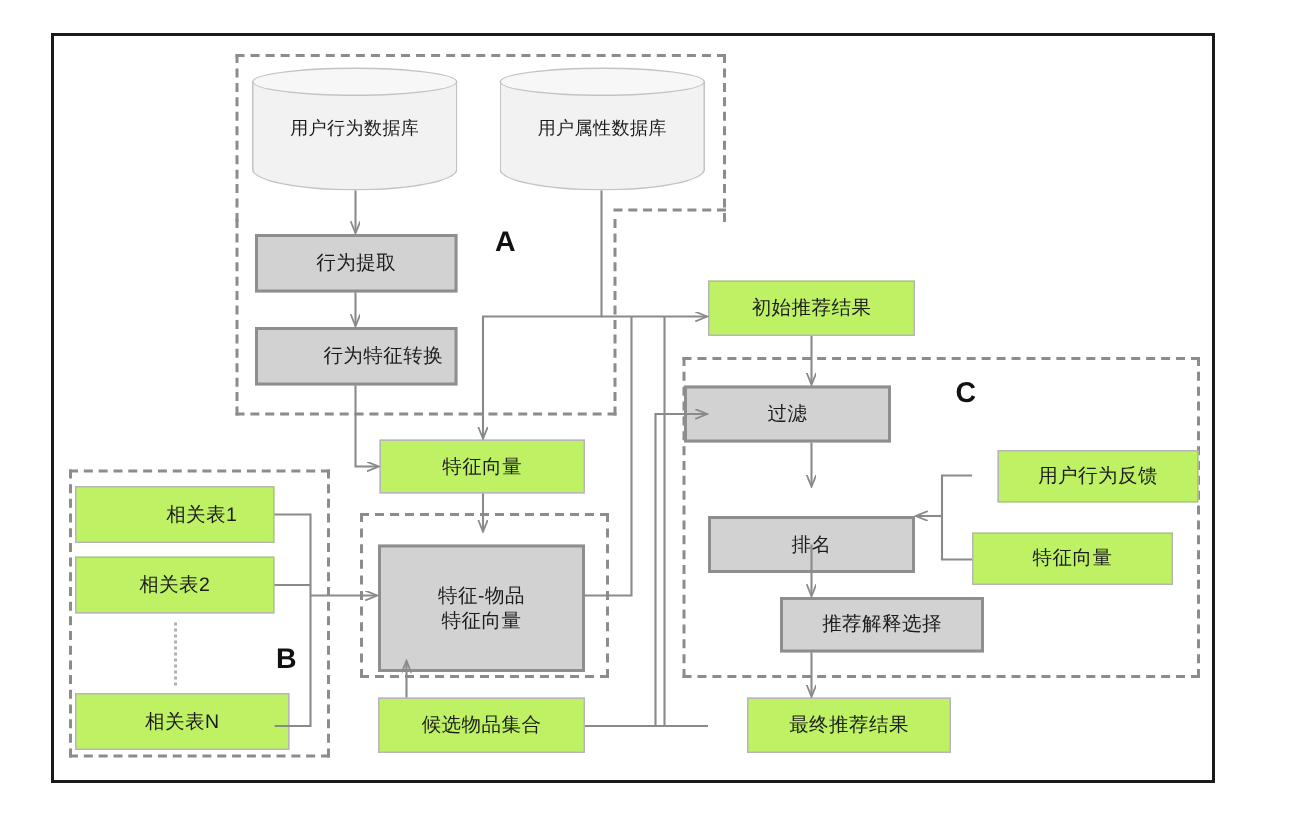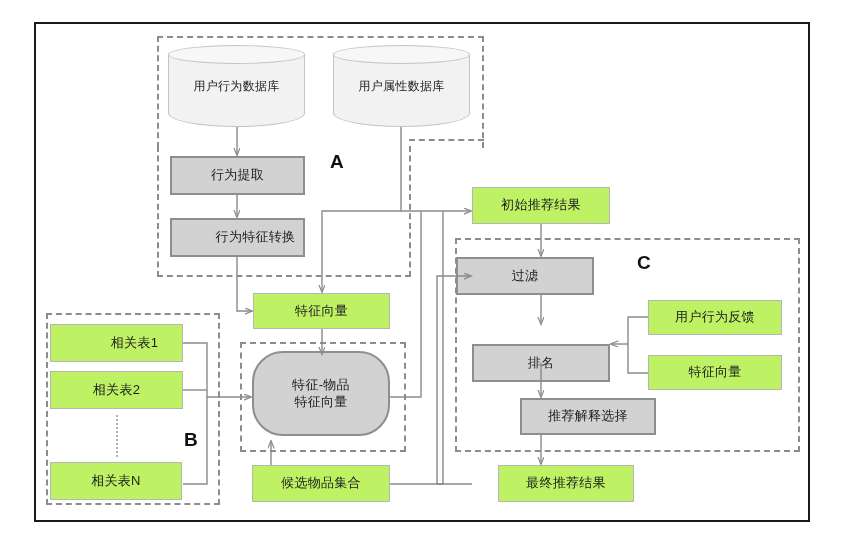--- a/index.html
+++ b/index.html
@@ -158,36 +158,36 @@
   <div class="node dark" style="left:170px; top:218px; width:135px; height:39px;padding-left:36px;">行为特征转换</div>
 
   <div class="node light" style="left:253px; top:293px; width:137px; height:36px;">特征向量</div>
 
   <div class="node light" style="left:50px; top:324px; width:133px; height:38px;padding-left:36px;">相关表1</div>
 
   <div class="node light" style="left:50px; top:371px; width:133px; height:38px;">相关表2</div>
 
   <div class="ellipsis-dots" style="left:116px; top:415px;"></div>
 
-  <div class="node light" style="left:50px; top:462px; width:132px; height:38px;">相关表N</div>
-
-  <div class="node dark" style="left:252px; top:351px; width:138px; height:85px; flex-direction:column;border-radius:31px;">
+  <div class="node light" style="left:50px; top:462px; width:143px; height:38px;">相关表N</div>
+
+  <div class="node dark" style="left:252px; top:363px; width:138px; height:85px; flex-direction:column;">
     <span>特征-物品</span>
     <span>特征向量</span>
   </div>
 
   <div class="node light" style="left:252px; top:465px; width:138px; height:37px;">候选物品集合</div>
 
   <div class="node light" style="left:472px; top:187px; width:138px; height:37px;">初始推荐结果</div>
 
   <div class="node dark" style="left:456px; top:257px; width:138px; height:38px;">过滤</div>
 
   <div class="node dark" style="left:472px; top:344px; width:138px; height:38px;">排名</div>
 
-  <div class="node light" style="left:648px; top:300px; width:134px; height:35px;">用户行为反馈</div>
+  <div class="node light" style="left:665px; top:300px; width:134px; height:35px;">用户行为反馈</div>
 
   <div class="node light" style="left:648px; top:355px; width:134px; height:35px;">特征向量</div>
 
   <div class="node dark" style="left:472px; top:398px; width:136px; height:37px;margin-left:48px;">推荐解释选择</div>
 
   <div class="node light" style="left:472px; top:465px; width:136px; height:37px;margin-left:26px;">最终推荐结果</div>
 
   <svg class="edge-layer" viewBox="0 0 863 542" xmlns="http://www.w3.org/2000/svg">
     <defs>
       <marker id="arrow" markerWidth="9" markerHeight="9" refX="7.5" refY="3.2" orient="auto" markerUnits="userSpaceOnUse">

